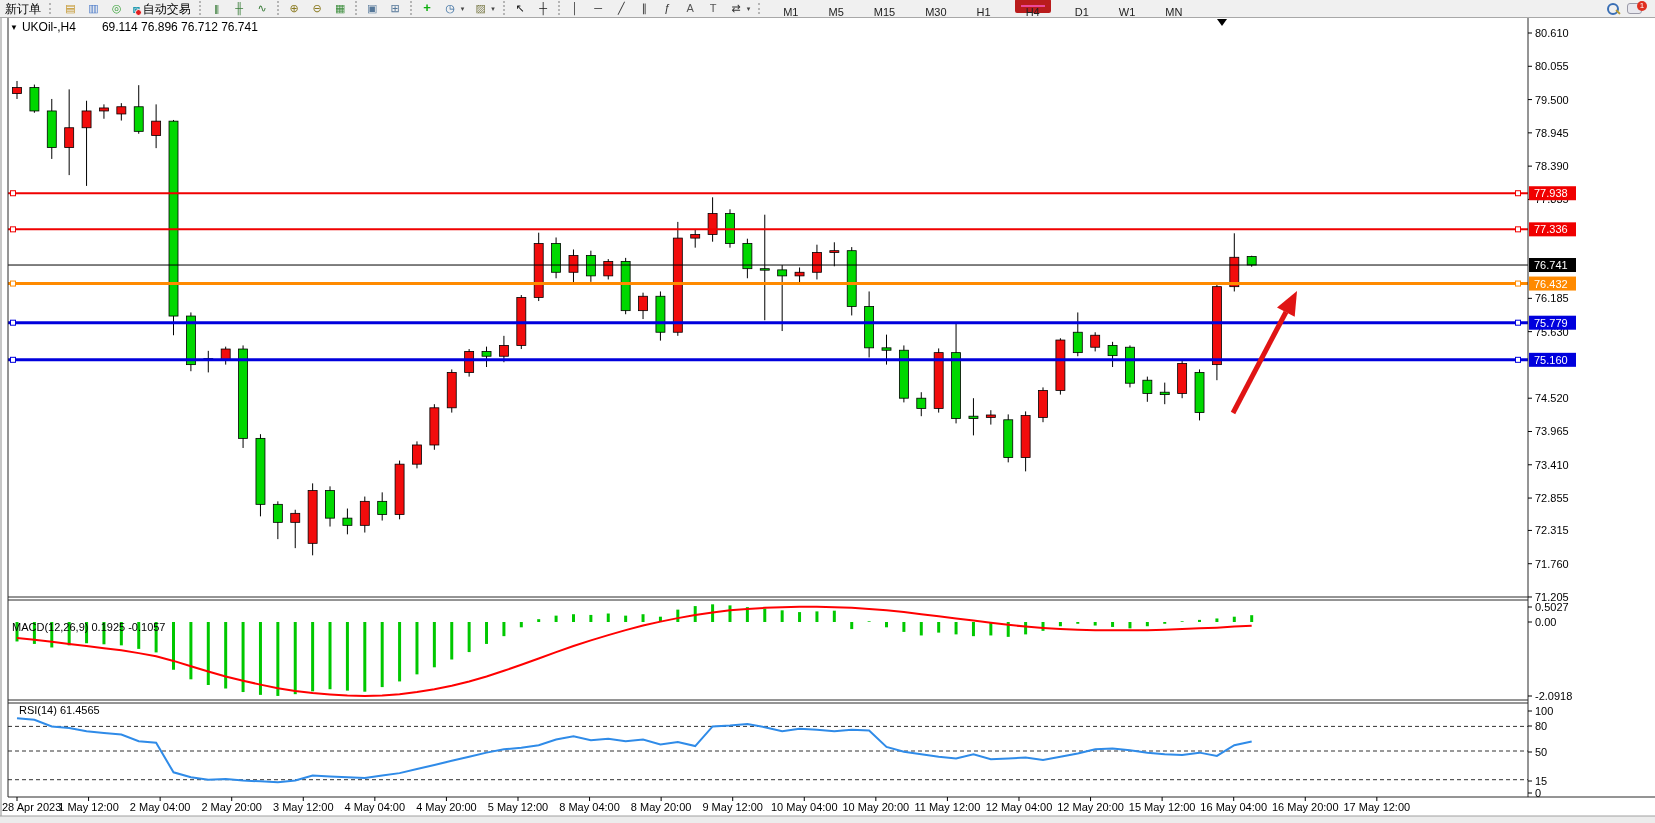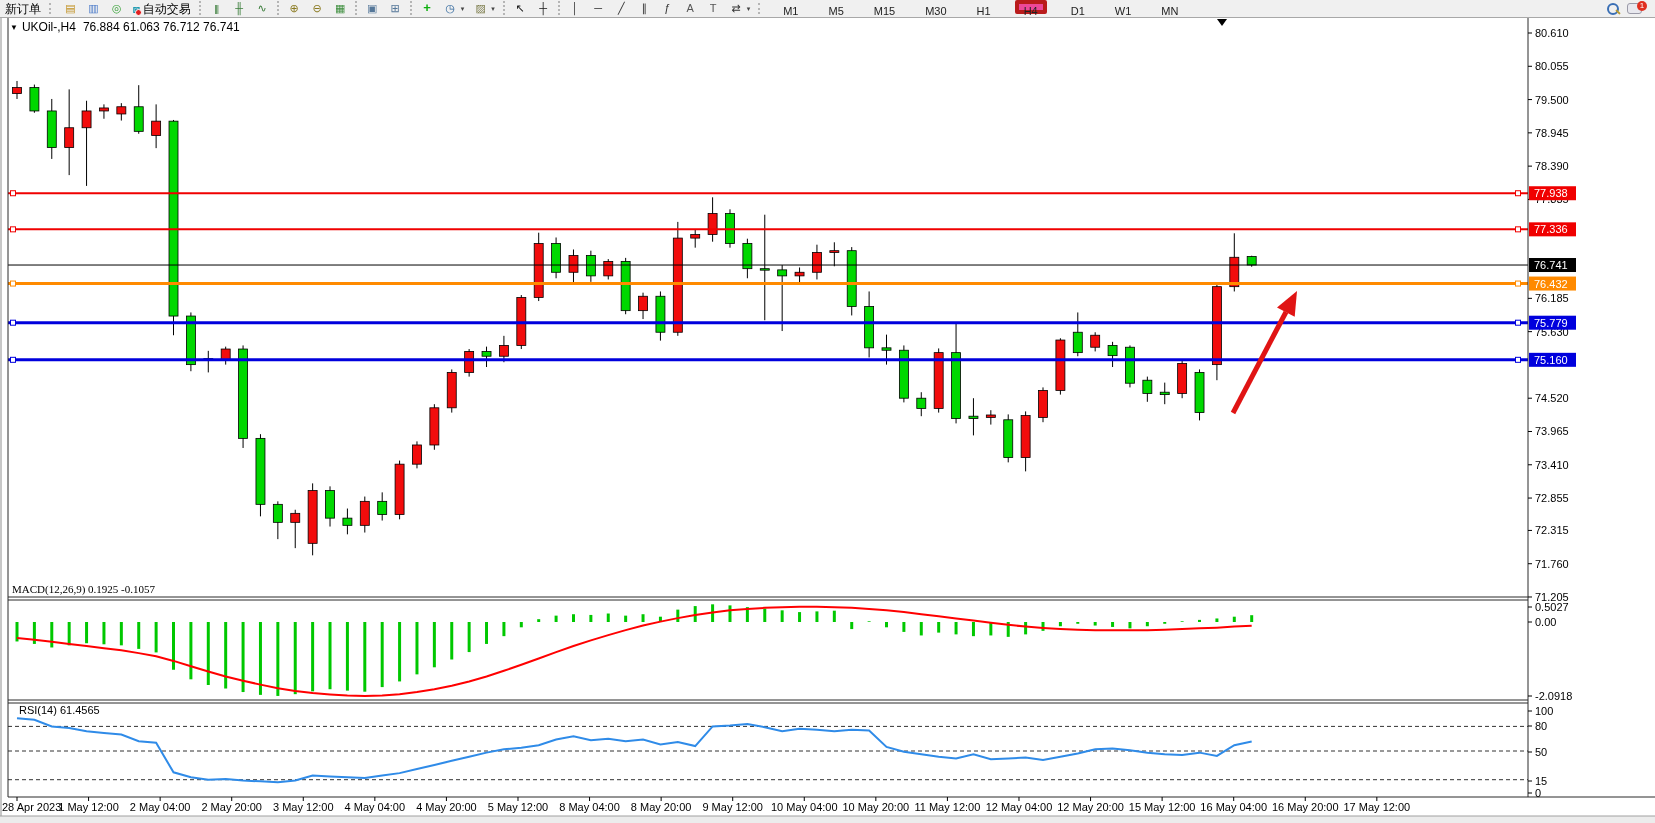--- a/index.html
+++ b/index.html
@@ -11,43 +11,43 @@
            font-size:12px;color:#111;}
   .tb-btn{height:15px;display:inline-flex;align-items:center;gap:3px;padding:0 3px;margin:0 1px;
           background:transparent;border:1px solid transparent;font-size:12px;line-height:14px;
           font-family:"Liberation Sans",sans-serif;cursor:default;white-space:nowrap;}
   .tb-ic{font-size:11px;line-height:13px;display:inline-block;text-align:center;min-width:13px;}
   .grip{width:4px;height:11px;border-left:2px dotted #b5b5b5;margin:0 4px 0 3px;}
   .caret{font-size:7px;color:#444;margin-left:1px;}
   .tf-btn{font-size:11px;color:#222;padding:0 5px;height:14px;line-height:14px;margin:0 9px;
           border:1px solid transparent;border-radius:2px;background:transparent;
           font-family:"Liberation Sans",sans-serif;}
-  .tf-active{background:#ec4899;border:4px solid #b91c1c;}
+  .tf-active{background:#ec4899;border:6px solid #b91c1c;}
   .tb-spacer{flex:1;}
   .at-glyph{position:relative;font-size:11px;color:#1f9ab0;}
   .at-glyph .stopdot{position:absolute;right:-2px;bottom:0;width:5px;height:5px;border-radius:50%;
           background:#e02020;border:1px solid #fff;}
   
   .search-wrap{width:16px;height:14px;position:relative;margin-right:6px;}
   .search-lens{position:absolute;left:2px;top:1px;width:8px;height:8px;border:2px solid #3a6fb5;
           border-radius:50%;}
   .search-handle{position:absolute;left:10px;top:9px;width:6px;height:2px;background:#b89a30;
           transform:rotate(45deg);border-radius:1px;}
   .bubble-wrap{width:20px;height:15px;position:relative;margin-right:8px;}
   .bubble-body{position:absolute;left:0;top:2px;width:13px;height:9px;background:#e8e8ee;
           border:1px solid #9a9aa8;border-radius:3px;}
   .bubble-badge{position:absolute;right:0;top:0;width:10px;height:10px;background:#e03020;
           border-radius:50%;color:#fff;font-size:8px;line-height:10px;text-align:center;}
   
   .overlay{position:absolute;z-index:5;color:#000;white-space:nowrap;}
   .chart-title{left:10px;top:20px;font-size:12px;}
   .chart-title .caret-sym{font-size:8px;vertical-align:1px;margin-right:4px;}
-  .chart-title .sym{margin-right:7px;}
+  .chart-title .sym{margin-right:26px;}
   .ind-lbl{font-size:11px;}
-  .macd-lbl{left:12px;top:583px;font-family:Liberation Serif, serif;}
+  .macd-lbl{left:12px;top:621px;}
   .rsi-lbl{left:19px;top:704px;}
   svg{position:absolute;top:0;left:0;}
   svg text{font-family:"Liberation Sans",sans-serif;fill:#000;}
 </style>
 </head>
 <body>
 
 <div class="toolbar">
   <button class="tb-btn">
     <span>新订单</span>
@@ -119,21 +119,21 @@
     <span class="search-lens"></span>
       <span class="search-handle"></span>
   </span>
   <span class="bubble-wrap">
     <span class="bubble-body"></span>
     <span class="bubble-badge">1</span>
   </span>
 </div>
 
 <div class="overlay chart-title">
-  <span class="caret-sym">▼</span><span class="sym">UKOil-,H4</span><span>76.884 61.063 76.712 76.741</span>
+  <span class="caret-sym">▼</span><span class="sym">UKOil-,H4</span><span>69.114 76.896 76.712 76.741</span>
 </div>
 <div class="overlay ind-lbl macd-lbl">MACD(12,26,9) 0.1925 -0.1057</div>
 <div class="overlay ind-lbl rsi-lbl">RSI(14) 61.4565</div>
 
 <svg id="chart" width="1655" height="823">
     <rect x="0" y="17" width="1655" height="806" fill="#ffffff"></rect>
     <g>
       <line x1="8" y1="726.4" x2="1528" y2="726.4" stroke="#333" stroke-width="1" stroke-dasharray="4 3"></line>
       <line x1="8" y1="751" x2="1528" y2="751" stroke="#333" stroke-width="1" stroke-dasharray="4 3"></line>
       <line x1="8" y1="779.7" x2="1528" y2="779.7" stroke="#333" stroke-width="1" stroke-dasharray="4 3"></line>

